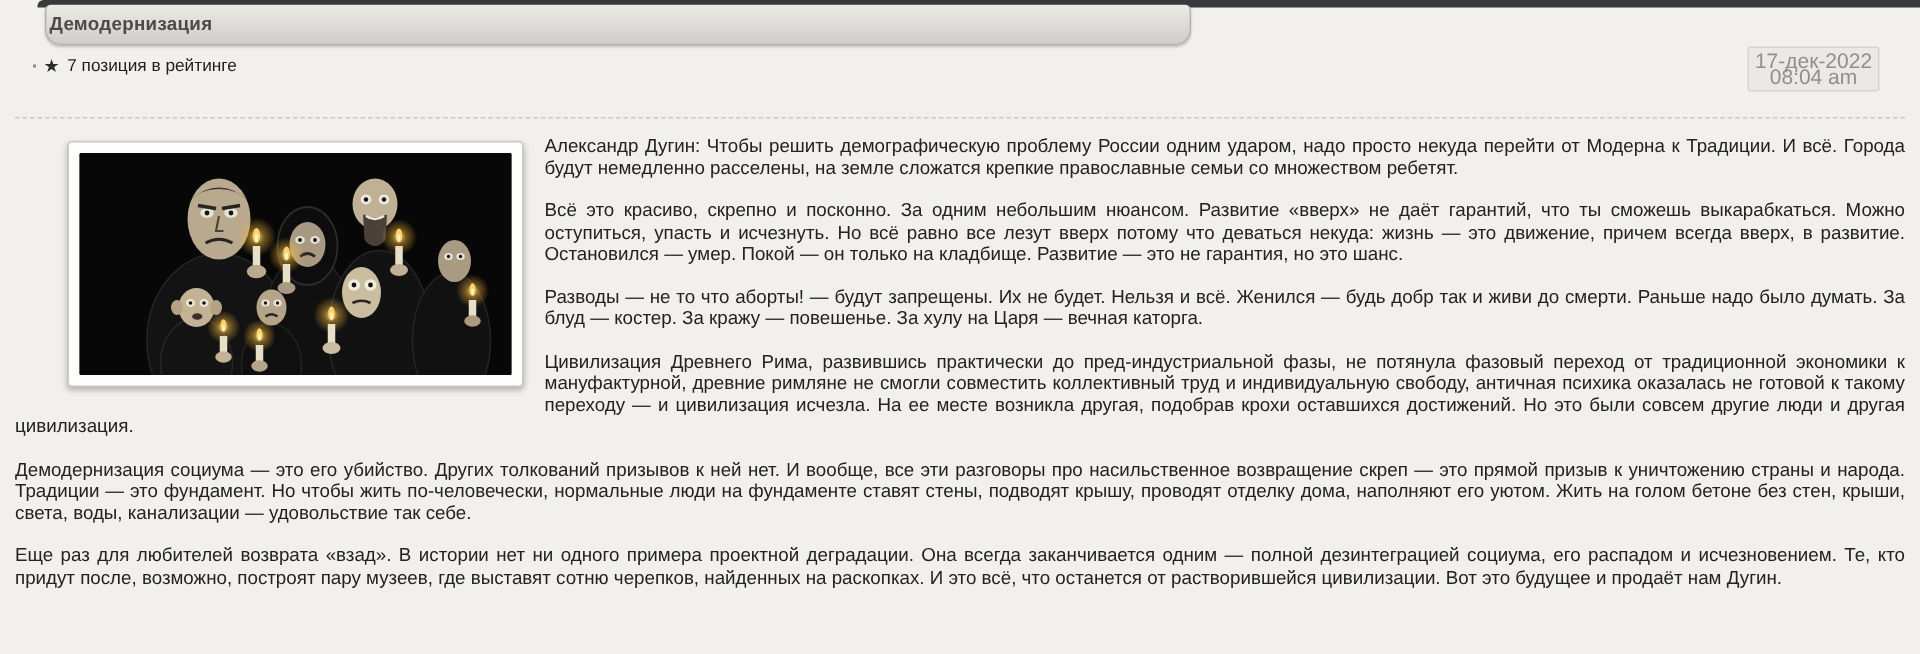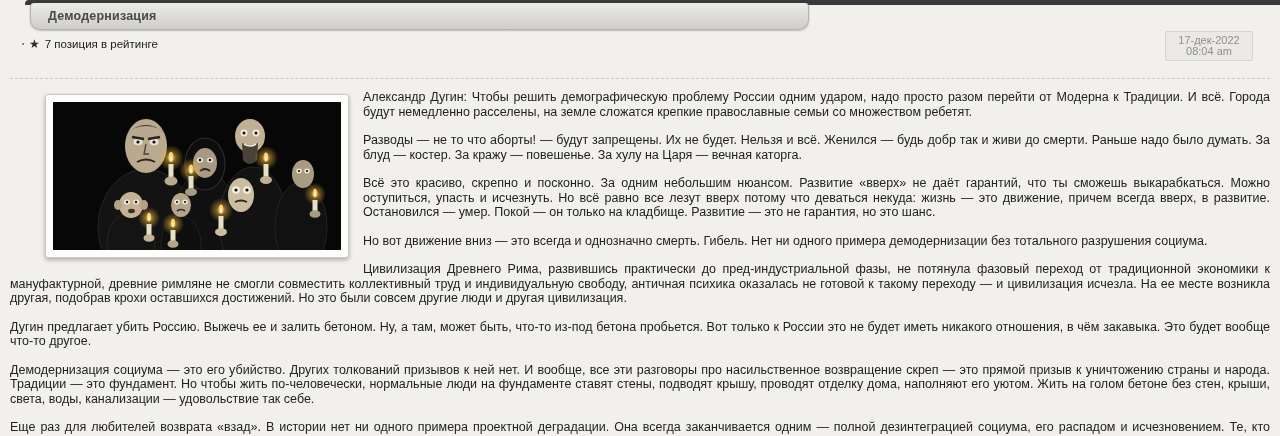--- a/index.html
+++ b/index.html
@@ -11,28 +11,28 @@
   .topbar{
     position:absolute;top:0;left:25px;right:0;height:5px;
     background:#39393b;border-top-left-radius:4px;
   }
   .title-tab{
     position:absolute;top:3px;left:30px;width:760px;height:26px;
     background:linear-gradient(#ecebe8,#cfcdc9);
     border:1px solid #b3b1ac;border-top:none;
     border-radius:4px 4px 10px 10px;
     box-shadow:0 1px 2px rgba(0,0,0,.22);
-    line-height:26px;padding-left:17px;
+    line-height:26px;padding-left:2px;
     font-size:12.5px;font-weight:bold;color:#4a4a48;letter-spacing:.2px;
     cursor:pointer;
   }
   .datebox{
     position:absolute;top:31px;right:27px;width:86px;padding:3px 0;
     background:#eae9e5;border:1px solid #d4d3cf;border-radius:2px;
-    text-align:center;font-size:11px;line-height:11px;color:#8f8f8c;
+    text-align:center;font-size:14px;line-height:11px;color:#8f8f8c;
   }
   .meta-row{
     position:absolute;top:38px;left:22px;
     display:flex;align-items:center;gap:5px;
     font-size:11.5px;color:#1c1c1c;
   }
   .bullet{width:2px;height:2px;background:#8a8a86;flex:none}
   .star{font-size:12px;line-height:12px;color:#2b2b2b}
   .rating{color:#1c1c1c;text-decoration:none;cursor:pointer}
   .sep{position:absolute;top:78px;left:10px;right:10px;border-top:1px dashed #c9c8c3}
@@ -192,21 +192,19 @@
       <g>
         <circle cx="262" cy="92" r="11" fill="url(#glow)"></circle>
         <rect x="259.5" y="98" width="5" height="12" fill="#e8e0c6"></rect>
         <ellipse cx="262" cy="112" rx="5.5" ry="3.8" fill="#a99b81"></ellipse>
         <ellipse cx="262" cy="91" rx="2" ry="4.2" fill="#ffd36b"></ellipse>
         <ellipse cx="262" cy="92.5" rx="0.9" ry="2.2" fill="#fff3c4"></ellipse>
       </g>
     </svg>
   </figure>
 
-  <p>Александр Дугин: Чтобы решить демографическую проблему России одним ударом, надо просто разом перейти от Модерна к Традиции. И всё. Города будут немедленно расселены, на земле сложатся крепкие православные семьи со множеством ребетят.</p>
+  <p>Александр Дугин: Чтобы решить демографическую проблему России одним ударом, надо просто некуда перейти от Модерна к Традиции. И всё. Города будут немедленно расселены, на земле сложатся крепкие православные семьи со множеством ребетят.</p>
+  <p>Всё это красиво, скрепно и посконно. За одним небольшим нюансом. Развитие «вверх» не даёт гарантий, что ты сможешь выкарабкаться. Можно оступиться, упасть и исчезнуть. Но всё равно все лезут вверх потому что деваться некуда: жизнь — это движение, причем всегда вверх, в развитие. Остановился — умер. Покой — он только на кладбище. Развитие — это не гарантия, но это шанс.</p>
   <p>Разводы — не то что аборты! — будут запрещены. Их не будет. Нельзя и всё. Женился — будь добр так и живи до смерти. Раньше надо было думать. За блуд — костер. За кражу — повешенье. За хулу на Царя — вечная каторга.</p>
-  <p>Всё это красиво, скрепно и посконно. За одним небольшим нюансом. Развитие «вверх» не даёт гарантий, что ты сможешь выкарабкаться. Можно оступиться, упасть и исчезнуть. Но всё равно все лезут вверх потому что деваться некуда: жизнь — это движение, причем всегда вверх, в развитие. Остановился — умер. Покой — он только на кладбище. Развитие — это не гарантия, но это шанс.</p>
-  <p>Но вот движение вниз — это всегда и однозначно смерть. Гибель. Нет ни одного примера демодернизации без тотального разрушения социума.</p>
   <p>Цивилизация Древнего Рима, развившись практически до пред-индустриальной фазы, не потянула фазовый переход от традиционной экономики к мануфактурной, древние римляне не смогли совместить коллективный труд и индивидуальную свободу, античная психика оказалась не готовой к такому переходу — и цивилизация исчезла. На ее месте возникла другая, подобрав крохи оставшихся достижений. Но это были совсем другие люди и другая цивилизация.</p>
-  <p>Дугин предлагает убить Россию. Выжечь ее и залить бетоном. Ну, а там, может быть, что-то из-под бетона пробьется. Вот только к России это не будет иметь никакого отношения, в чём закавыка. Это будет вообще что-то другое.</p>
   <p>Демодернизация социума — это его убийство. Других толкований призывов к ней нет. И вообще, все эти разговоры про насильственное возвращение скреп — это прямой призыв к уничтожению страны и народа. Традиции — это фундамент. Но чтобы жить по-человечески, нормальные люди на фундаменте ставят стены, подводят крышу, проводят отделку дома, наполняют его уютом. Жить на голом бетоне без стен, крыши, света, воды, канализации — удовольствие так себе.</p>
   <p>Еще раз для любителей возврата «взад». В истории нет ни одного примера проектной деградации. Она всегда заканчивается одним — полной дезинтеграцией социума, его распадом и исчезновением. Те, кто придут после, возможно, построят пару музеев, где выставят сотню черепков, найденных на раскопках. И это всё, что останется от растворившейся цивилизации. Вот это будущее и продаёт нам Дугин.</p>
 </div>
 
 </body></html>

